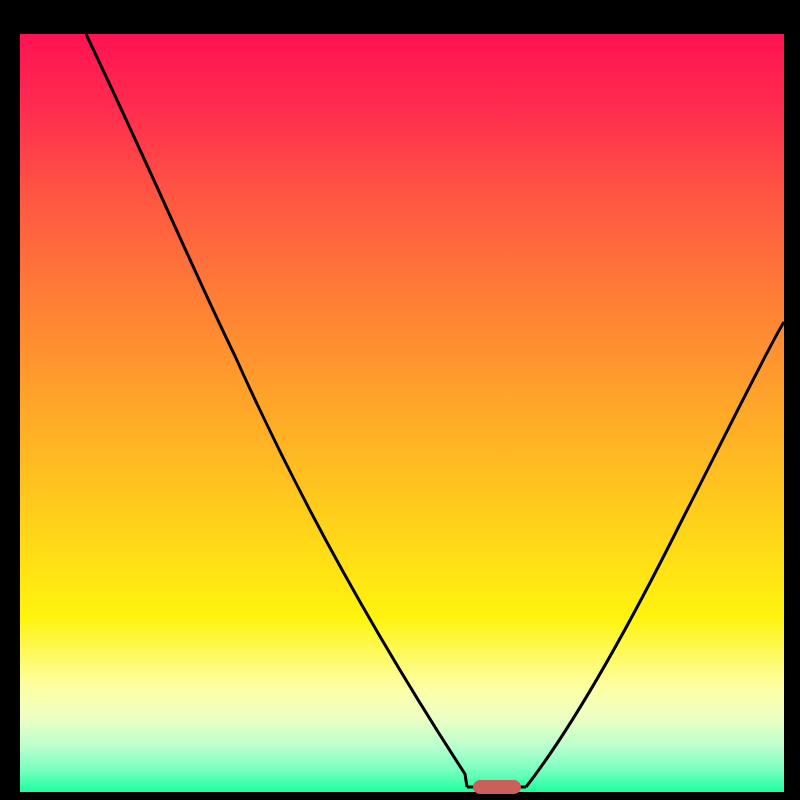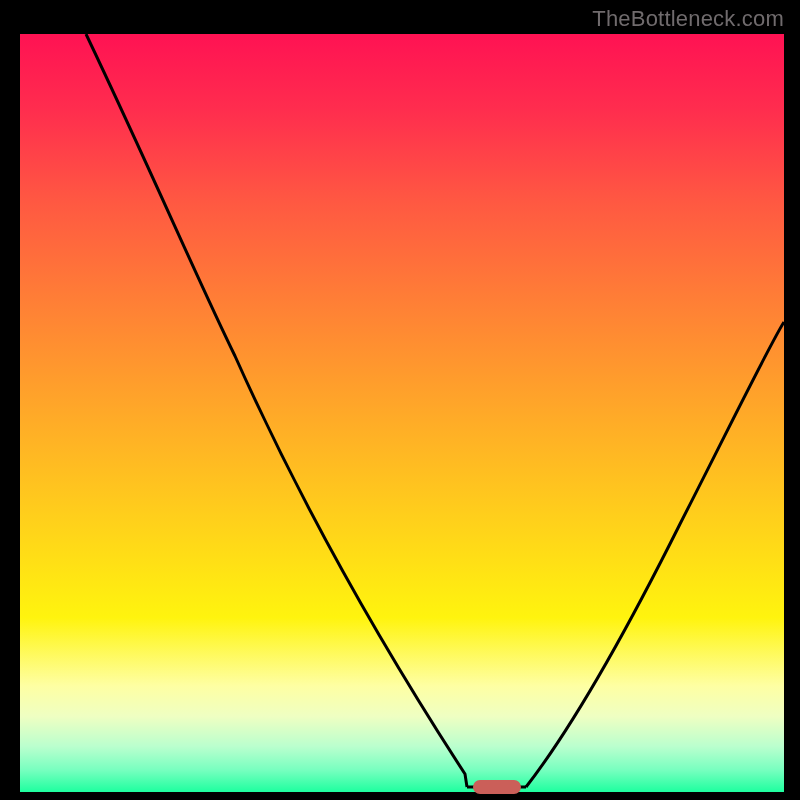--- a/index.html
+++ b/index.html
@@ -61,21 +61,20 @@
     width: 48px;
     height: 14px;
     background: #cb5f59;
     border-radius: 7px;
   }
 </style>
 </head>
 <body>
 <div class="container">
 
-  <div class="watermark">TheBottleneck.com</div>
 
   <div class="plot-area">
 
     <svg class="curve" viewBox="0 0 764 758" preserveAspectRatio="none">
 
       <path d="M 66 0
                C 135 145, 175 240, 215 322
                C 290 490, 380 640, 445 740
                L 447 753" stroke="#000000" stroke-width="3" fill="none"></path>
 

